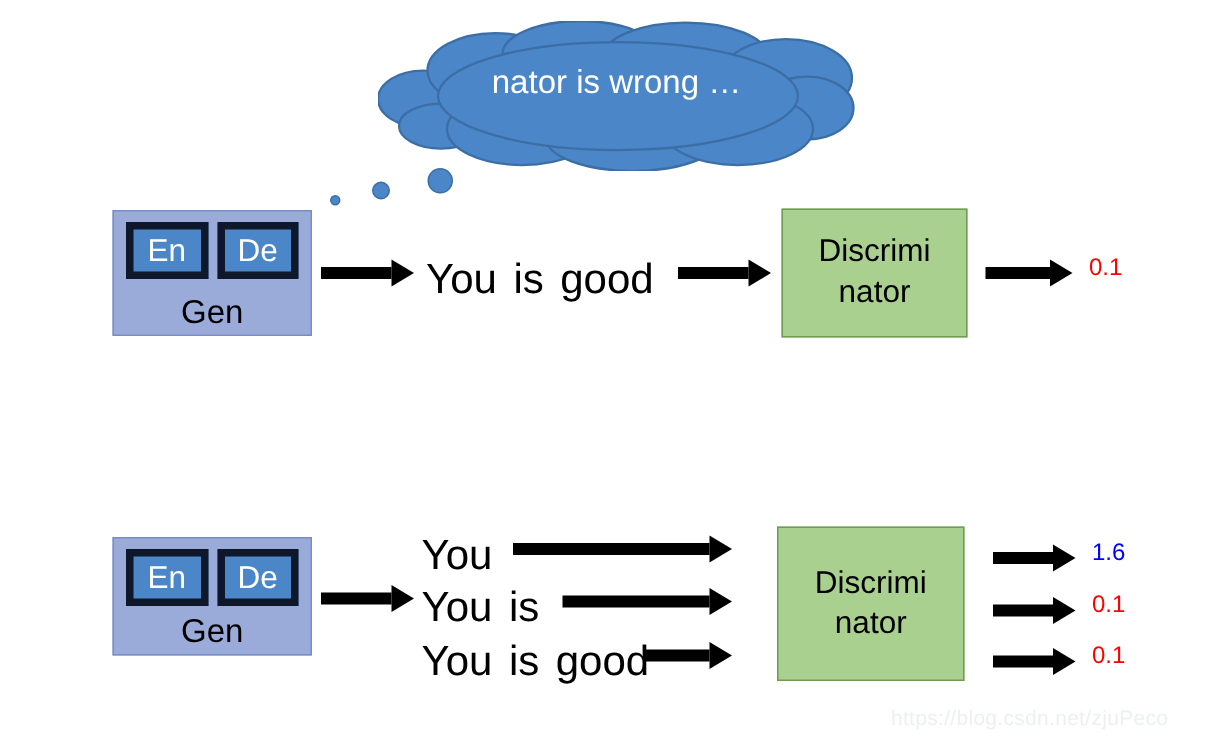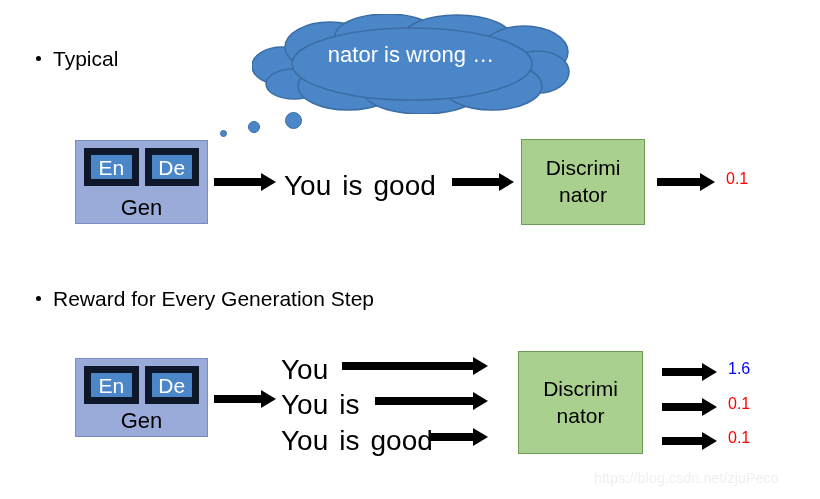--- a/index.html
+++ b/index.html
@@ -54,21 +54,21 @@
     left: 8px;
     right: 8px;
     top: 7px;
     height: 38px;
     display: flex;
     gap: 6px;
   }
   .gen-sub {
     flex: 1 1 0;
     background: #4a86C8;
-    border: 7px solid #0f172a;
+    border: 5px solid #0f172a;
     box-sizing: border-box;
     color: #ffffff;
     font-size: 21px;
     display: flex;
     align-items: center;
     justify-content: center;
     line-height: 1;
   }
   .gen-label {
     position: absolute;
@@ -174,24 +174,20 @@
     color: #edeff2;
     letter-spacing: 0.2px;
     white-space: nowrap;
   }
 </style>
 </head>
 <body>
 
 <div id="slide">
 
-  <div class="bullet-row" style="left:36px; top:48px;">
-    <span class="bullet-dot"></span>
-    <span class="bullet-text">Typical</span>
-  </div>
 
   <div id="thought-cloud">
     <svg width="318" height="100" viewBox="0 0 318 100">
       <g fill="#4a86C8" stroke="#3c6ea5" stroke-width="1.5">
         <ellipse cx="30" cy="52" rx="30" ry="19"></ellipse>
         <ellipse cx="42" cy="70" rx="28" ry="15"></ellipse>
         <ellipse cx="78" cy="33" rx="45" ry="25"></ellipse>
         <ellipse cx="135" cy="22" rx="52" ry="22"></ellipse>
         <ellipse cx="205" cy="24" rx="55" ry="23"></ellipse>
         <ellipse cx="272" cy="38" rx="44" ry="26"></ellipse>
@@ -238,24 +234,20 @@
     <span>nator</span>
   </div>
 
   <div class="arrow" style="left:657px; top:182px; width:58px;">
     <span class="shaft" style="width:43px;"></span>
     <span class="head" style="left:43px;"></span>
   </div>
 
   <div class="score" style="left:726px; top:171px; color:#ff0000;">0.1</div>
 
-  <div class="bullet-row" style="left:36px; top:288px;">
-    <span class="bullet-dot"></span>
-    <span class="bullet-text">Reward for Every Generation Step</span>
-  </div>
 
   <div class="gen-box" style="left:75px; top:358px; width:133px; height:79px;">
     <div class="gen-subrow">
       <div class="gen-sub">En</div>
       <div class="gen-sub">De</div>
     </div>
     <div class="gen-label">Gen</div>
   </div>
 
   <div class="arrow" style="left:214px; top:399px; width:62px;">

